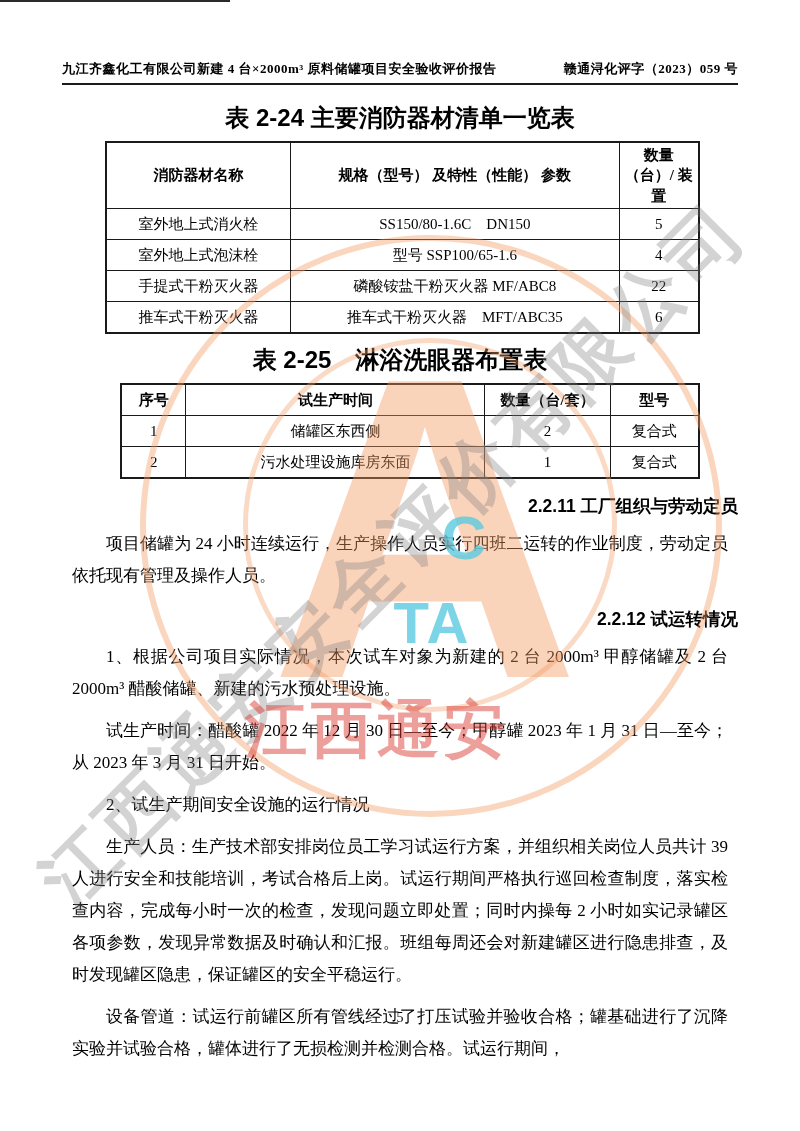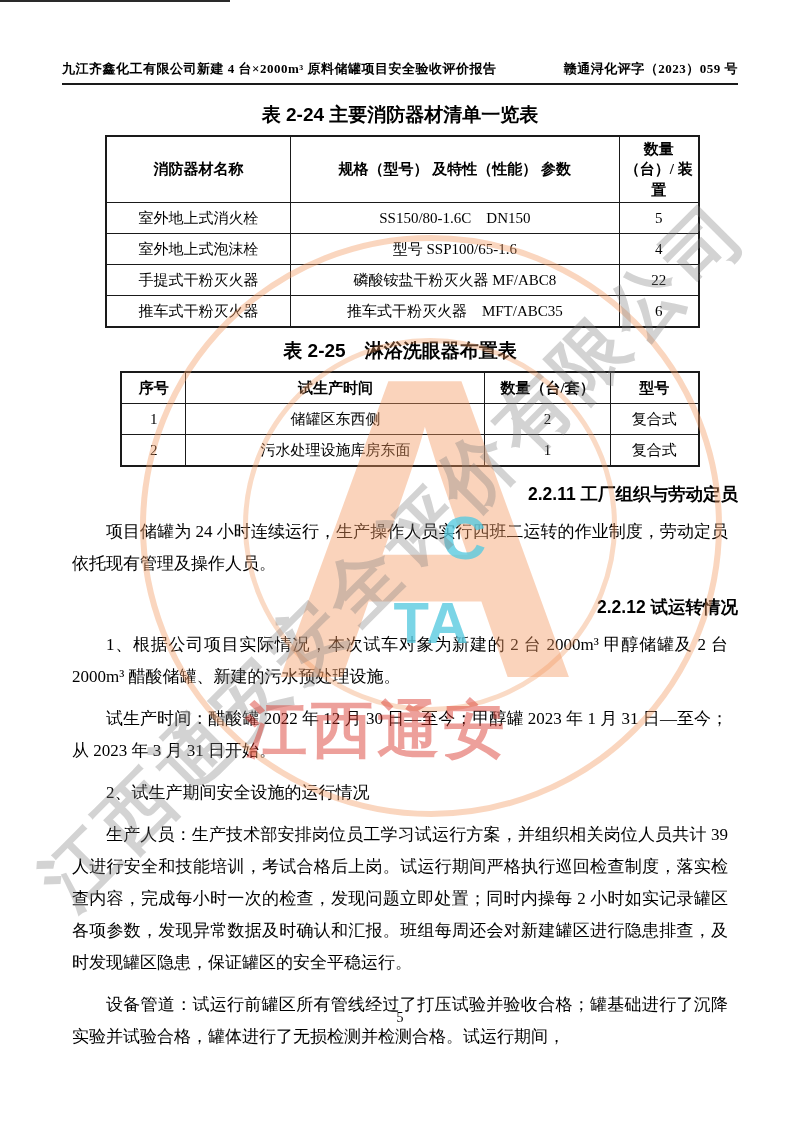--- a/index.html
+++ b/index.html
@@ -15,21 +15,21 @@
     position:absolute; left:62px; right:62px; top:60px;
     display:flex; justify-content:space-between; align-items:center;
     font-size:13px; font-weight:bold; letter-spacing:0.5px;
     padding-bottom:5px; border-bottom:2px solid #1a1a1a;
   }
 
   
   .content { position:absolute; left:62px; right:62px; top:94px; z-index:1; }
 
   .t-title {
-    text-align:center; font-weight:bold; font-size:19px;
+    text-align:center; font-weight:bold; font-size:24px;
     font-family:"Liberation Sans","DejaVu Sans",sans-serif;
     margin:8px 0 7px;
   }
   .t-title.second { margin-top:10px;text-align:center; }
 
   table { border-collapse:collapse; table-layout:fixed; border:2px solid #1a1a1a; }
   td, th { border:1px solid #1a1a1a; text-align:center; vertical-align:middle;
            font-size:15px; padding:2px 4px; line-height:1.35; }
   th { font-weight:bold; }
   .t24 { width:595px; margin-left:43px; }

